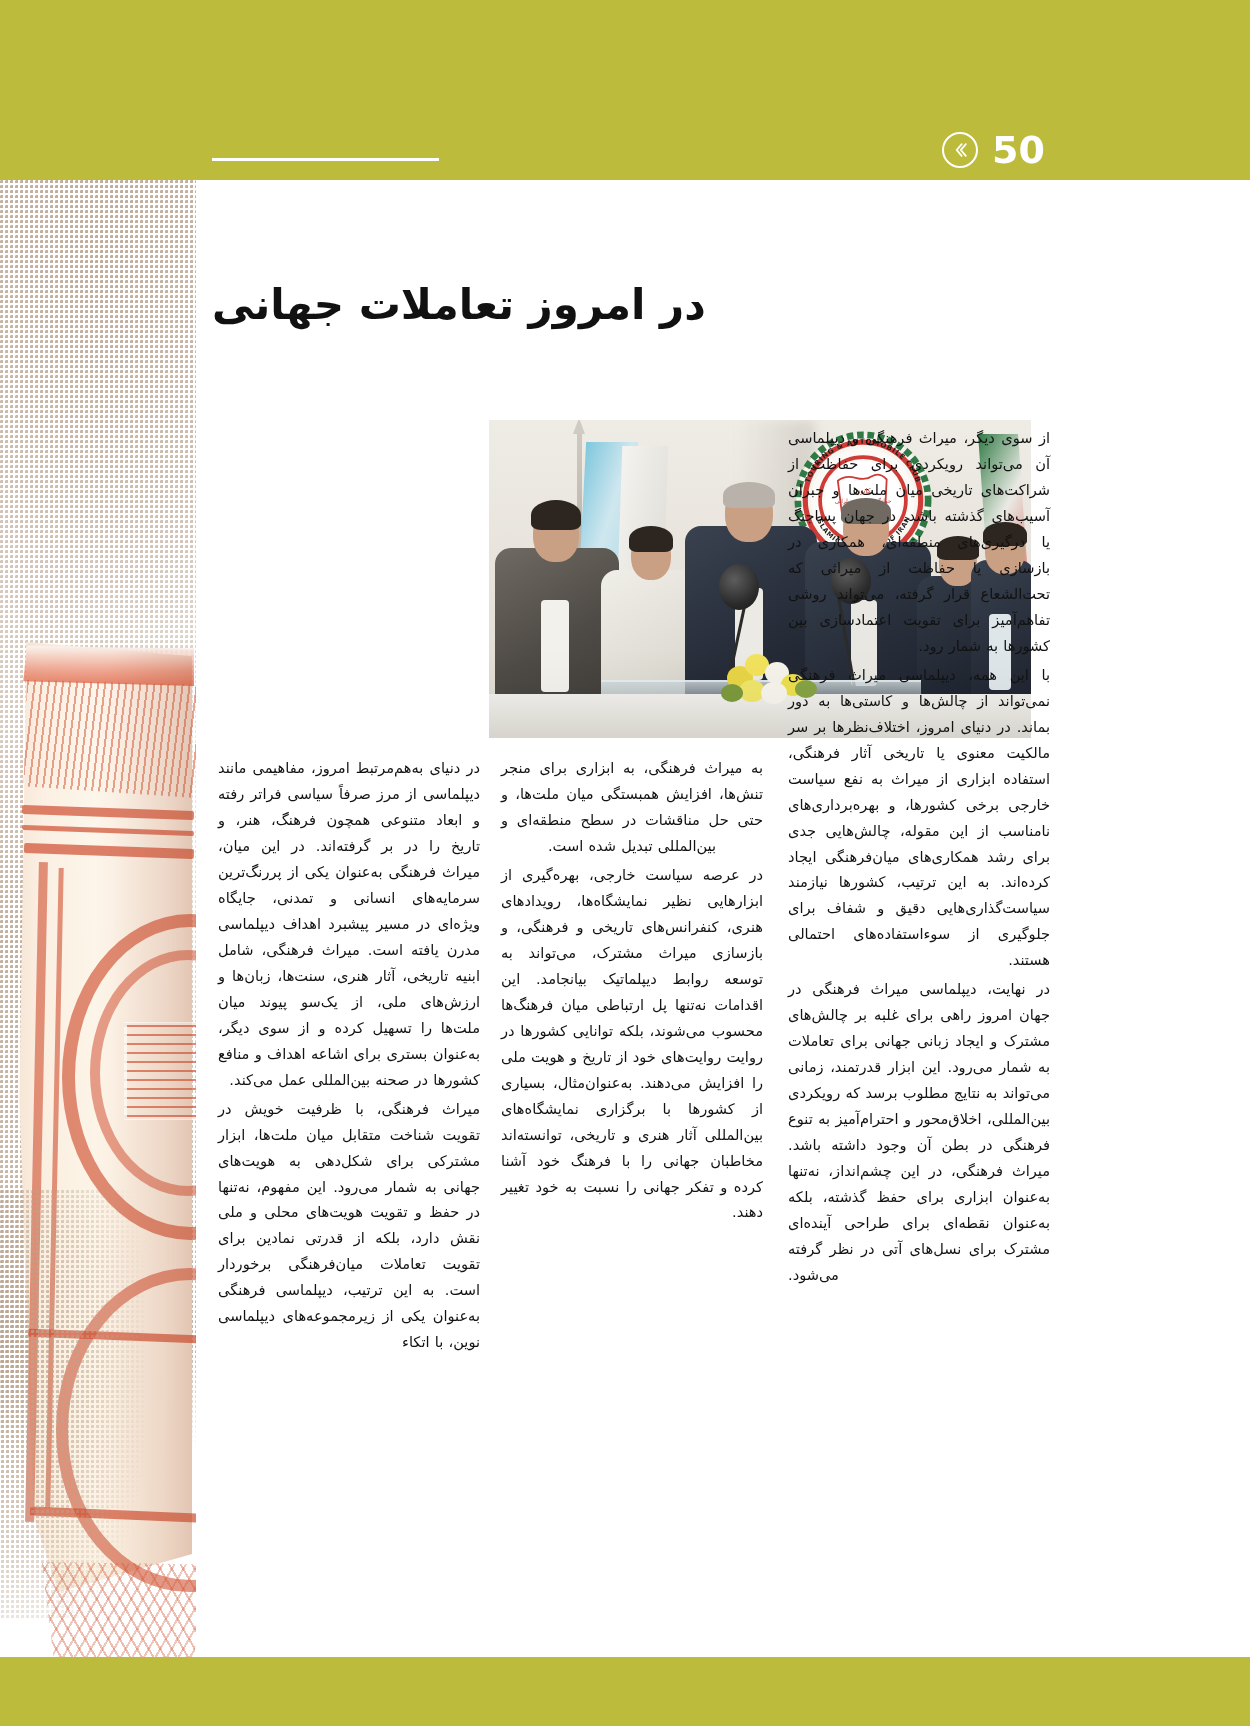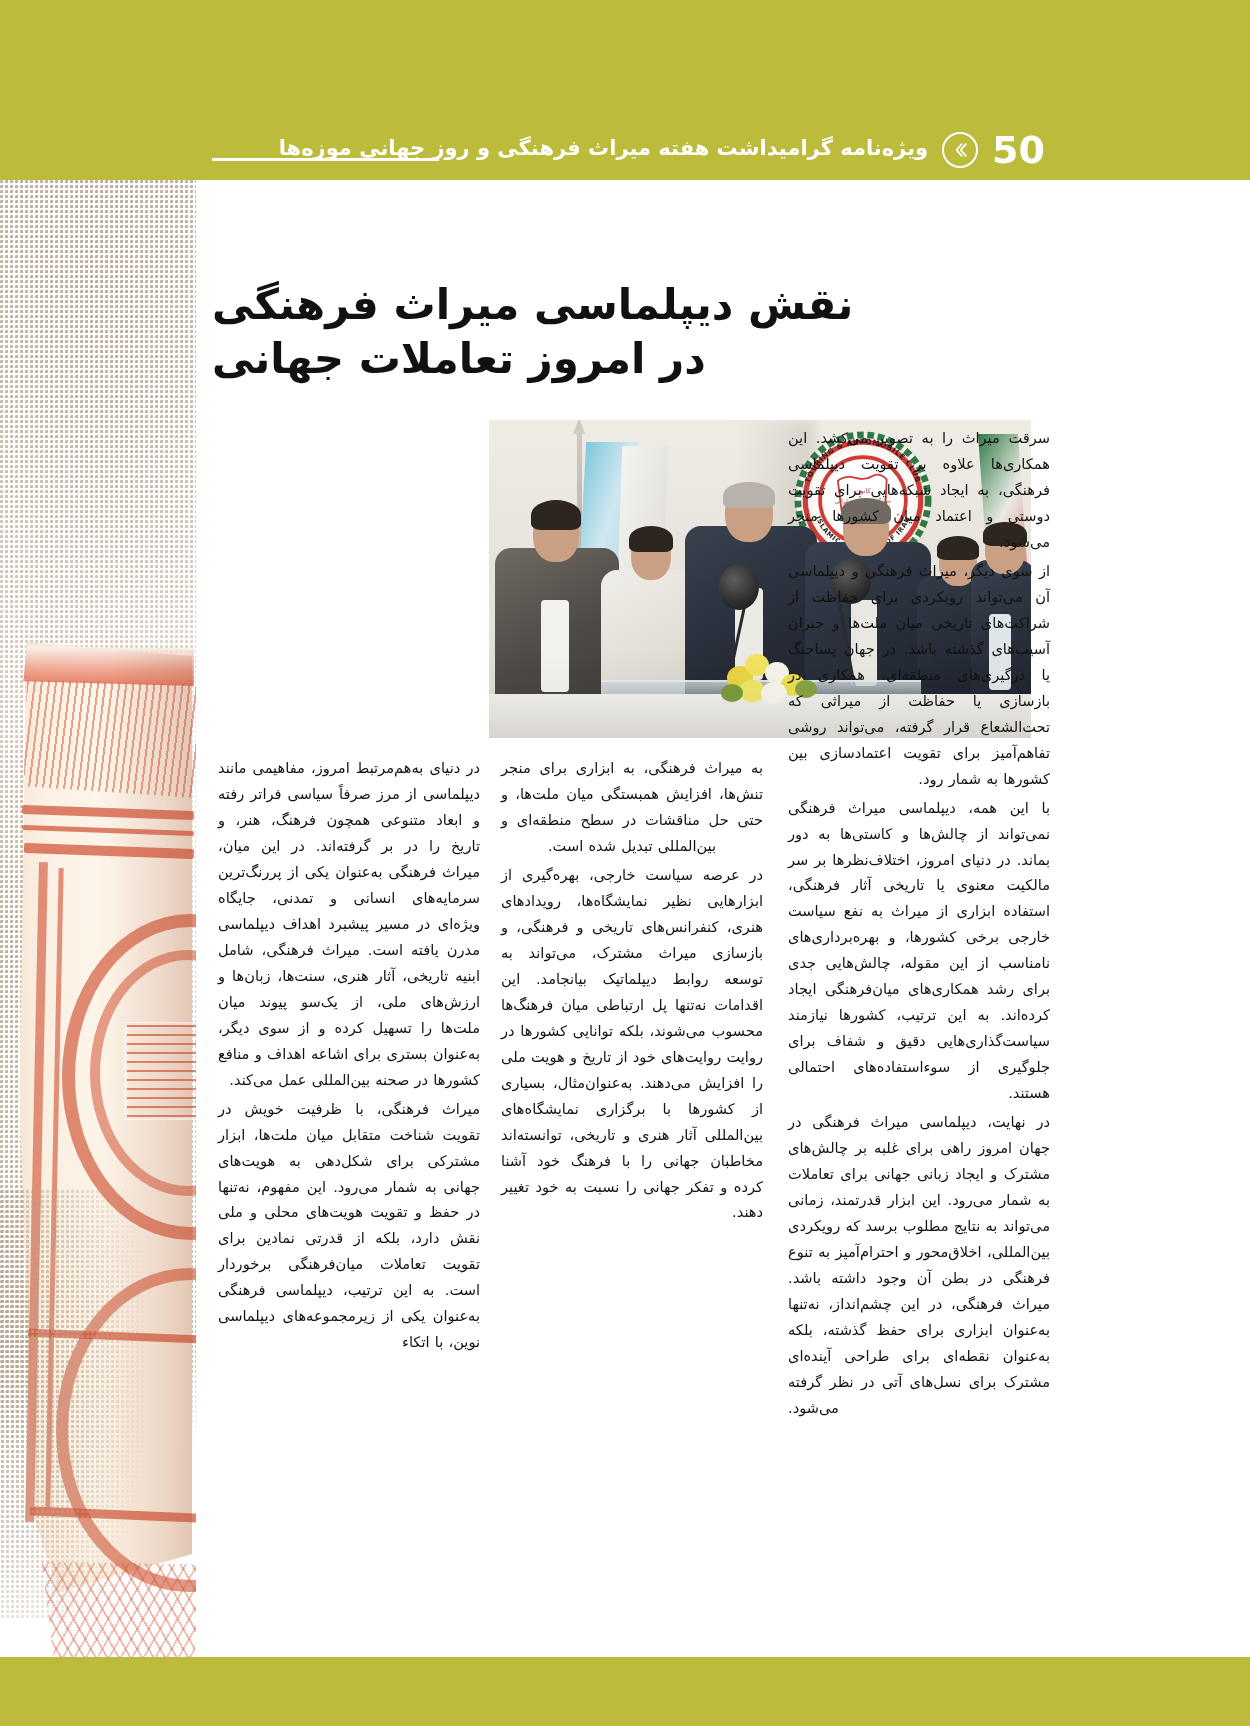--- a/index.html
+++ b/index.html
@@ -380,21 +380,20 @@
   <div class="top-band">
     <div class="top-band-inner">
       <div class="header-row">
         <div class="page-number">50</div>
         <div class="chev-badge">
           <svg viewBox="0 0 24 24" width="20" height="20" aria-hidden="true">
             <path d="M14 5 L8 12 L14 19" fill="none" stroke="#ffffff" stroke-width="2.2" stroke-linecap="round" stroke-linejoin="round"></path>
             <path d="M19 5 L13 12 L19 19" fill="none" stroke="#ffffff" stroke-width="2.2" stroke-linecap="round" stroke-linejoin="round"></path>
           </svg>
         </div>
-        <div class="header-kicker">ویژه‌نامه گرامیداشت هفته میراث فرهنگی و روز جهانی موزه‌ها</div>
       </div>
       <div class="header-rule"></div>
     </div>
   </div>
 
   <div class="deco-strip">
     <div class="halftone"></div>
     <div class="vessel">
       <div class="vessel-body"></div>
       <div class="rim"></div>
@@ -410,21 +409,20 @@
       <div class="band-h b5"></div>
       <div class="ring-outer2"></div>
       <div class="band-h b4"></div>
       <div class="crosshatch"></div>
       <div class="vessel-shade"></div>
     </div>
     <div class="halftone-lower"></div>
   </div>
 
   <div class="title-block">
-    <div class="title-line">نقش دیپلماسی میراث فرهنگی</div>
     <div class="title-line">در امروز تعاملات جهانی</div>
   </div>
 
   <div class="photo">
     <div class="wall"></div>
     <div class="wall-shadow"></div>
 
     <div class="flag-pole"></div>
     <div class="flag-finial"></div>
     <div class="flag-teal"></div>
@@ -502,21 +500,20 @@
       <div class="petal" style="left:14px; top:30px; width:26px; height:22px; background:#f0e66a;"></div>
       <div class="petal" style="left:36px; top:32px; width:26px; height:22px; background:#f7f5ec;"></div>
       <div class="petal" style="left:-4px; top:34px; width:22px; height:18px; background:#7c9a3d;"></div>
       <div class="petal" style="left:70px; top:30px; width:22px; height:18px; background:#86a344;"></div>
     </div>
 
     <div class="photo-vignette"></div>
   </div>
 
   <div class="col col-right">
-    <p>سرقت میراث را به تصویر می‌کشد. این همکاری‌ها علاوه بر تقویت دیپلماسی فرهنگی، به ایجاد شبکه‌هایی برای تقویت دوستی و اعتماد میان کشورها منجر می‌شود.</p>
     <p>از سوی دیگر، میراث فرهنگی و دیپلماسی آن می‌تواند رویکردی برای حفاظت از شراکت‌های تاریخی میان ملت‌ها و جبران آسیب‌های گذشته باشد. در جهان پساجنگ یا درگیری‌های منطقه‌ای، همکاری در بازسازی یا حفاظت از میراثی که تحت‌الشعاع قرار گرفته، می‌تواند روشی تفاهم‌آمیز برای تقویت اعتمادسازی بین کشورها به شمار رود.</p>
     <p>با این همه، دیپلماسی میراث فرهنگی نمی‌تواند از چالش‌ها و کاستی‌ها به دور بماند. در دنیای امروز، اختلاف‌نظرها بر سر مالکیت معنوی یا تاریخی آثار فرهنگی، استفاده ابزاری از میراث به نفع سیاست خارجی برخی کشورها، و بهره‌برداری‌های نامناسب از این مقوله، چالش‌هایی جدی برای رشد همکاری‌های میان‌فرهنگی ایجاد کرده‌اند. به این ترتیب، کشورها نیازمند سیاست‌گذاری‌هایی دقیق و شفاف برای جلوگیری از سوءاستفاده‌های احتمالی هستند.</p>
     <p class="last-left">در نهایت، دیپلماسی میراث فرهنگی در جهان امروز راهی برای غلبه بر چالش‌های مشترک و ایجاد زبانی جهانی برای تعاملات به شمار می‌رود. این ابزار قدرتمند، زمانی می‌تواند به نتایج مطلوب برسد که رویکردی بین‌المللی، اخلاق‌محور و احترام‌آمیز به تنوع فرهنگی در بطن آن وجود داشته باشد. میراث فرهنگی، در این چشم‌انداز، نه‌تنها به‌عنوان ابزاری برای حفظ گذشته، بلکه به‌عنوان نقطه‌ای برای طراحی آینده‌ای مشترک برای نسل‌های آتی در نظر گرفته می‌شود.</p>
   </div>
 
   <div class="col col-mid">
     <p class="last-center">به میراث فرهنگی، به ابزاری برای منجر تنش‌ها، افزایش همبستگی میان ملت‌ها، و حتی حل مناقشات در سطح منطقه‌ای و بین‌المللی تبدیل شده است.</p>
     <p>در عرصه سیاست خارجی، بهره‌گیری از ابزارهایی نظیر نمایشگاه‌ها، رویدادهای هنری، کنفرانس‌های تاریخی و فرهنگی، و بازسازی میراث مشترک، می‌تواند به توسعه روابط دیپلماتیک بیانجامد. این اقدامات نه‌تنها پل ارتباطی میان فرهنگ‌ها محسوب می‌شوند، بلکه توانایی کشورها در روایت روایت‌های خود از تاریخ و هویت ملی را افزایش می‌دهند. به‌عنوان‌مثال، بسیاری از کشورها با برگزاری نمایشگاه‌های بین‌المللی آثار هنری و تاریخی، توانسته‌اند مخاطبان جهانی را با فرهنگ خود آشنا کرده و تفکر جهانی را نسبت به خود تغییر دهند.</p>
   </div>
 

